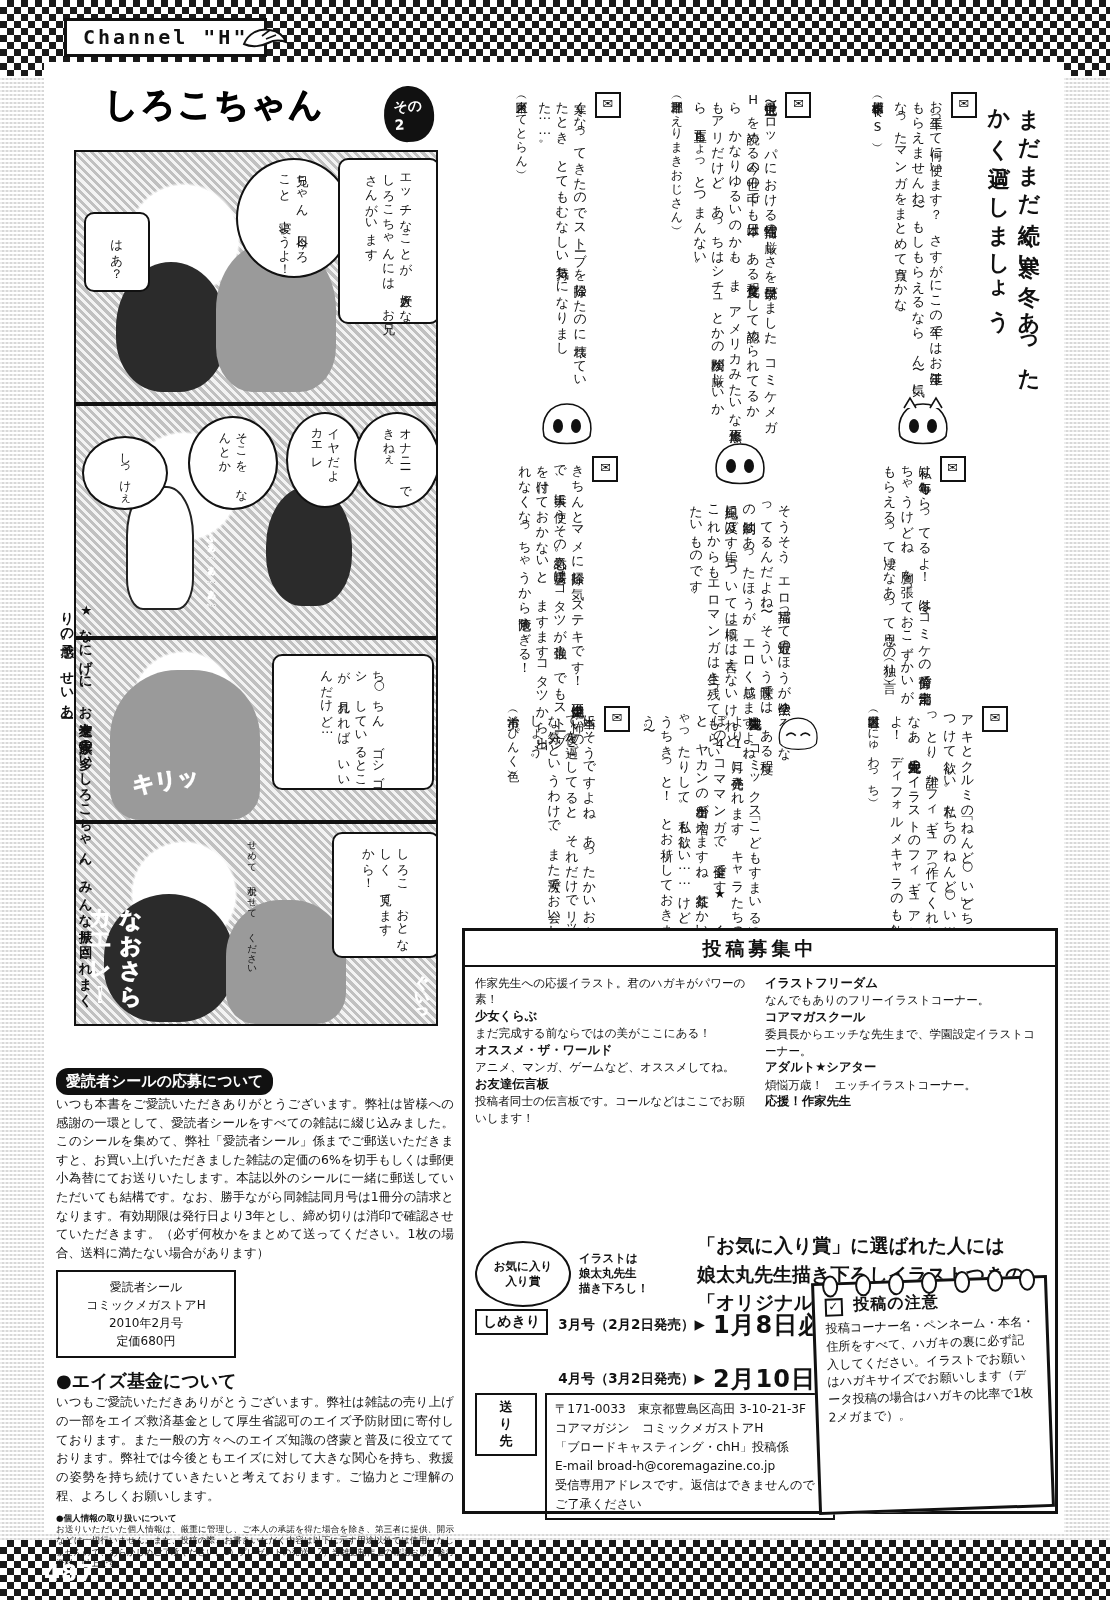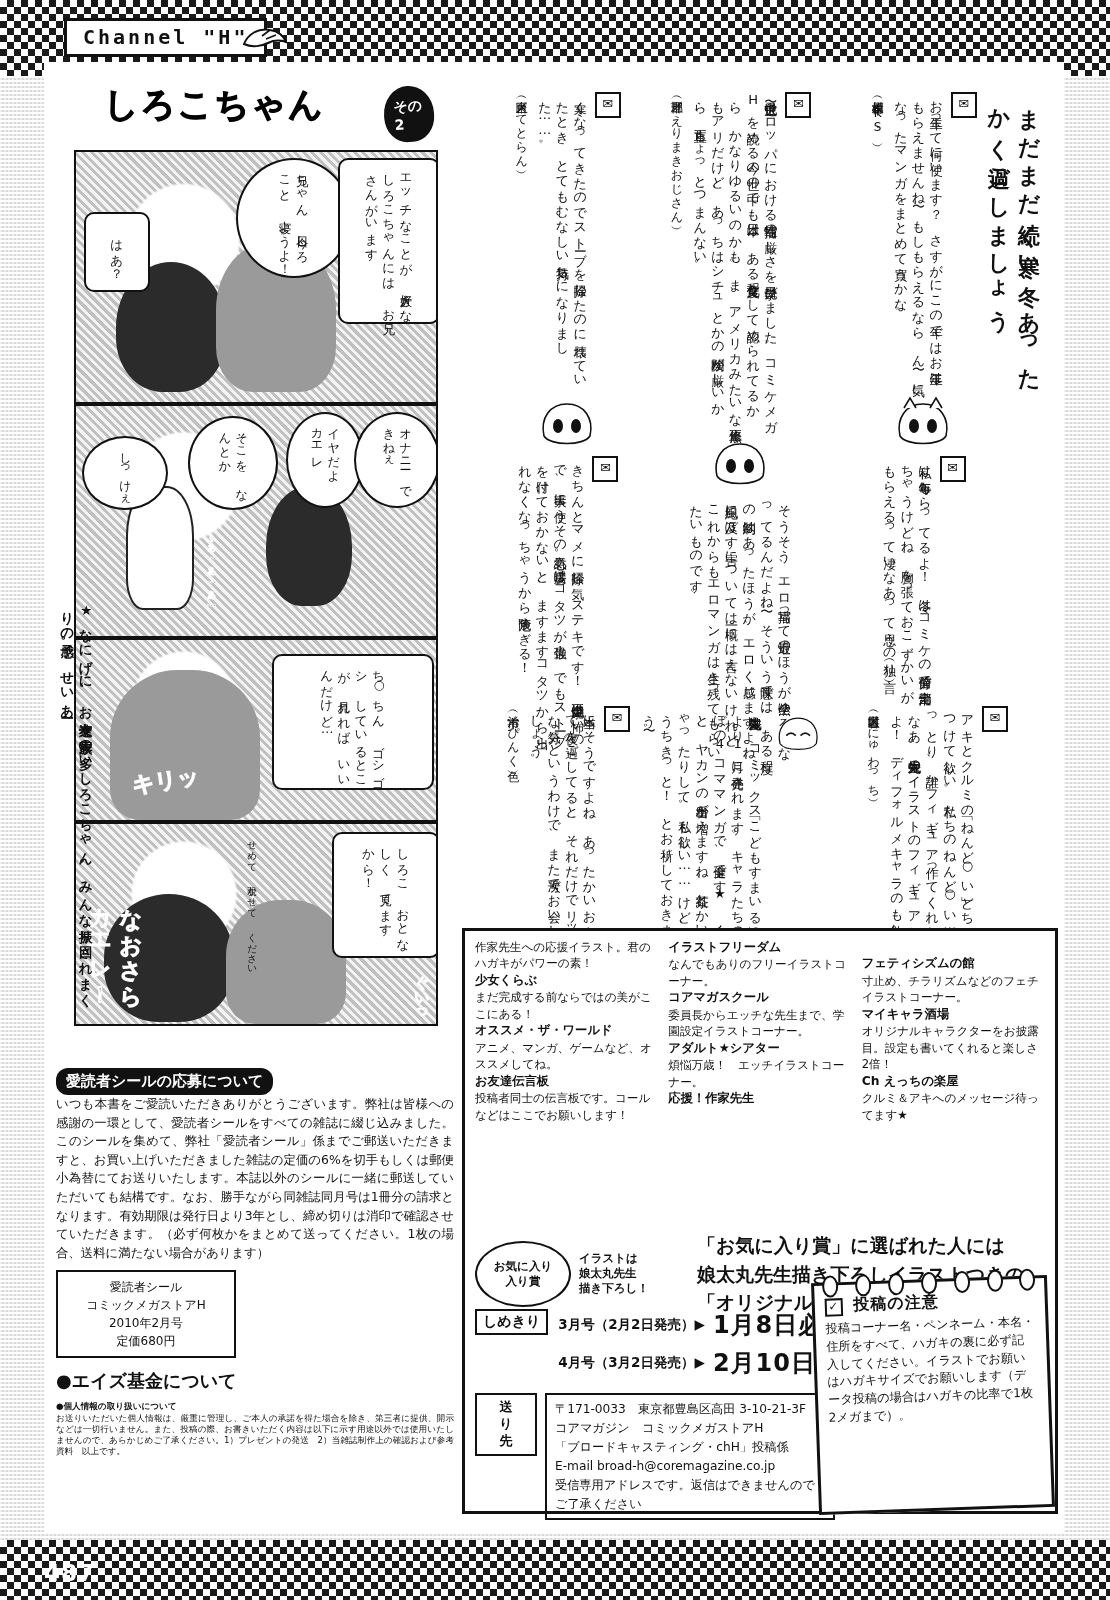--- a/index.html
+++ b/index.html
@@ -391,75 +391,68 @@
   </div>
 
   <div class="stickerbox">
     <div class="hdrbar">愛読者シールの応募について</div>
     <div class="body-jp" style="">いつも本書をご愛読いただきありがとうございます。弊社は皆様への感謝の一環として、愛読者シールをすべての雑誌に綴じ込みました。このシールを集めて、弊社「愛読者シール」係までご郵送いただきますと、お買い上げいただきました雑誌の定価の6%を切手もしくは郵便小為替にてお送りいたします。本誌以外のシールに一緒に郵送していただいても結構です。なお、勝手ながら同雑誌同月号は1冊分の請求となります。有効期限は発行日より3年とし、締め切りは消印で確認させていただきます。（必ず何枚かをまとめて送ってください。1枚の場合、送料に満たない場合があります）</div>
     <div class="stamp" style="margin-top:8px;white-space:pre-line;">愛読者シール
 コミックメガストアH
 2010年2月号
 定価680円</div>
     <div class="bullet" style="margin-top:11px;font-size:18px;">●エイズ基金について</div>
+    <div class="body-jp">いつもご愛読いただきありがとうございます。弊社は雑誌の売り上げの一部をエイズ救済基金として厚生省認可のエイズ予防財団に寄付しております。また一般の方々へのエイズ知識の啓蒙と普及に役立てております。弊社では今後ともエイズに対して大きな関心を持ち、救援の姿勢を持ち続けていきたいと考えております。ご協力とご理解の程、よろしくお願いします。</div>
     <div class="privacy" style="margin-top:8px;font-weight:bold;">●個人情報の取り扱いについて</div>
     <div class="privacy">お送りいただいた個人情報は、厳重に管理し、ご本人の承諾を得た場合を除き、第三者に提供、開示などは一切行いません。また、投稿の際、お書きいただく内容は以下に示す用途以外では使用いたしませんので、あらかじめご了承ください。1）プレゼントの発送　2）当雑誌制作上の確認および参考資料　以上です。</div>
   </div>
 
   <div class="subbox">
+    <div class="subtitle">投稿募集中</div>
 
     <div class="subcols">
       <div class="subcol">
         <div>作家先生への応援イラスト。君のハガキがパワーの素！</div>
         <div class="bullet">少女くらぶ</div>
         <div>まだ完成する前ならではの美がここにある！</div>
         <div class="bullet">オススメ・ザ・ワールド</div>
         <div>アニメ、マンガ、ゲームなど、オススメしてね。</div>
         <div class="bullet">お友達伝言板</div>
         <div>投稿者同士の伝言板です。コールなどはここでお願いします！</div>
       </div>
       <div class="subcol">
         <div class="bullet">イラストフリーダム</div>
         <div>なんでもありのフリーイラストコーナー。</div>
         <div class="bullet">コアマガスクール</div>
         <div>委員長からエッチな先生まで、学園設定イラストコーナー。</div>
         <div class="bullet">アダルト★シアター</div>
         <div>煩悩万歳！　エッチイラストコーナー。</div>
         <div class="bullet">応援！作家先生</div>
       </div>
-      <div class="subcol">
-        <div>&nbsp;</div>
-        <div class="bullet">フェティシズムの館</div>
-        <div>寸止め、チラリズムなどのフェチイラストコーナー。</div>
-        <div class="bullet">マイキャラ酒場</div>
-        <div>オリジナルキャラクターをお披露目。設定も書いてくれると楽しさ2倍！</div>
-        <div class="bullet">Ch えっちの楽屋</div>
-        <div>クルミ＆アキへのメッセージ待ってます★</div>
-      </div>
     </div>
 
     <div class="fav">
       <div class="favcircle" style="white-space:pre-line;">お気に入り
 入り賞</div>
       <div style="width:110px;text-align:left;font-size:11.5px;font-weight:bold;white-space:pre-line;line-height:1.3;">イラストは
 娘太丸先生
 描き下ろし！</div>
       <div class="favtxt" style="white-space:pre-line;">「お気に入り賞」に選ばれた人には
 娘太丸先生描き下ろしイラストつきの
 「オリジナルふせん紙」プレゼント！</div>
     </div>
 
     <div style="position:absolute;left:10px;top:378px;display:flex;gap:10px;align-items:flex-start;">
       <div class="dlbox">しめきり</div>
       <div>
         <div class="deadline">
           <span style="font-size:13.5px;">3月号（2月2日発売）▶</span>
           <span class="bigdate">1月8日必着</span>
         </div>
-        <div class="deadline" style="margin-top:6px;">
+        <div class="deadline" style="margin-top:22px;">
           <span style="font-size:13.5px;">4月号（3月2日発売）▶</span>
           <span class="bigdate">2月10日必着</span>
         </div>
       </div>
     </div>
 
     <div style="position:absolute;left:10px;top:462px;display:flex;gap:8px;align-items:flex-start;width:360px;">
       <div class="sendtag">送り先</div>
       <div style="border:2px solid #111;padding:5px 8px;font-size:12.2px;line-height:1.55;white-space:pre-line;width:320px;">〒171-0033　東京都豊島区高田 3-10-21-3F
 コアマガジン　コミックメガストアH

